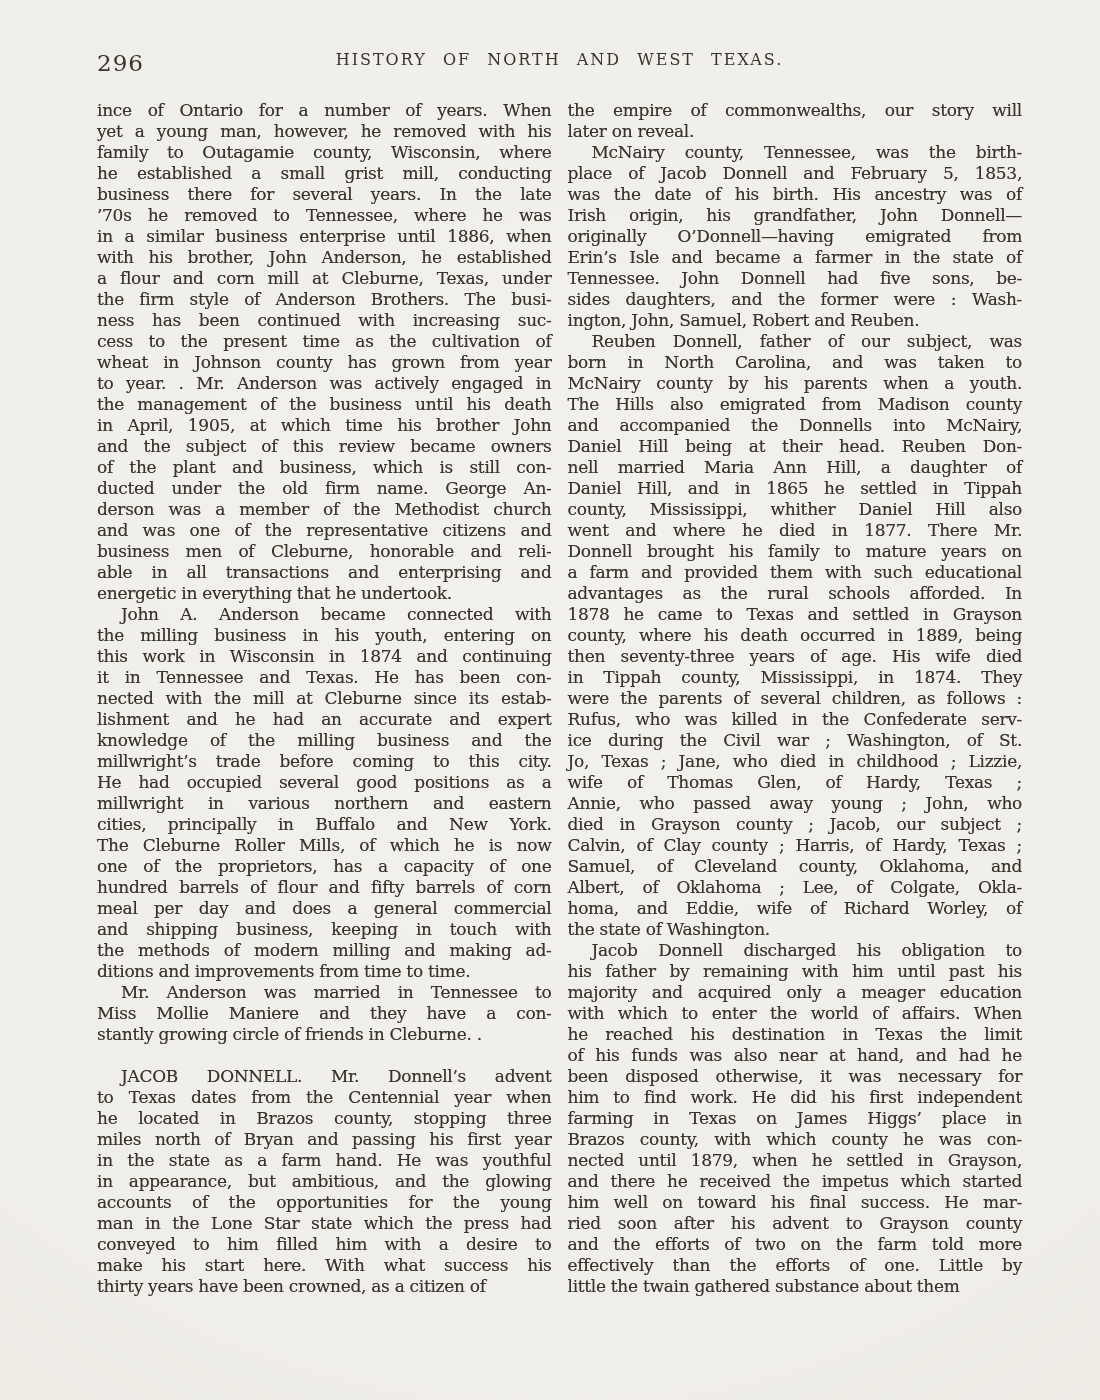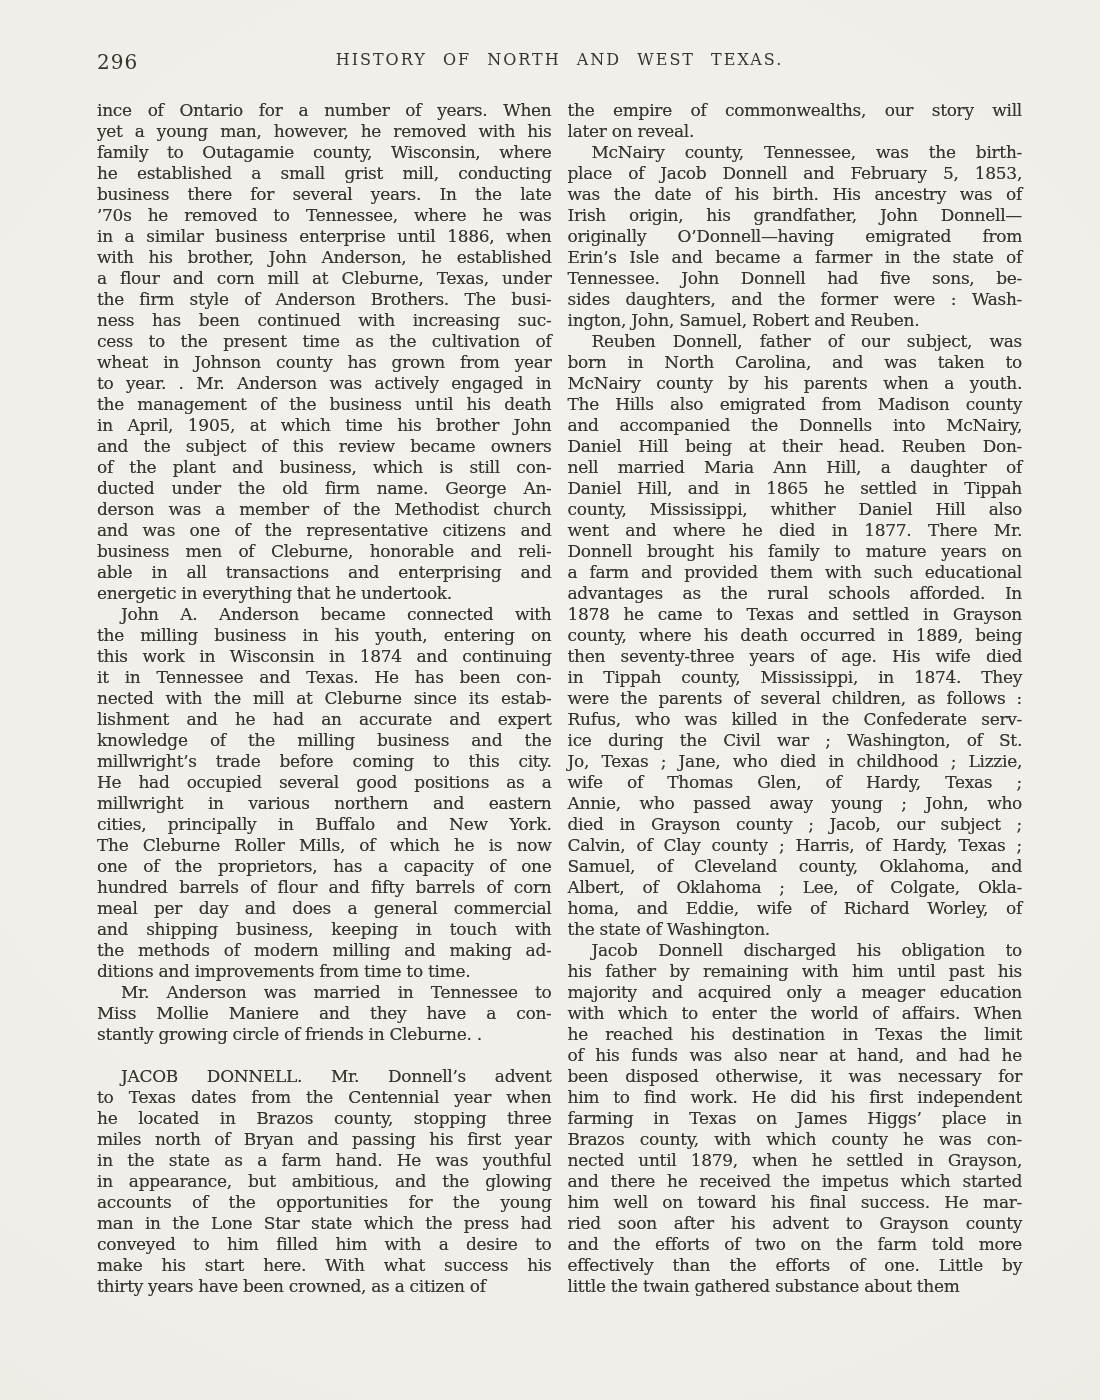--- a/index.html
+++ b/index.html
@@ -36,21 +36,21 @@
   .header {
     position: relative;
     margin: 0 78px 0 97px;
     padding-top: 50px;
     height: 30px;
   }
   .folio {
     position: absolute;
     left: 0;
     top: 50px;
-    font-size: 20px;
+    font-size: 23px;
     letter-spacing: 1px;
   }
   .running-title {
     text-align: center;
     font-size: 16px;
     letter-spacing: 2px;
     word-spacing: 9px;
     white-space: nowrap;
   }
   .columns {

